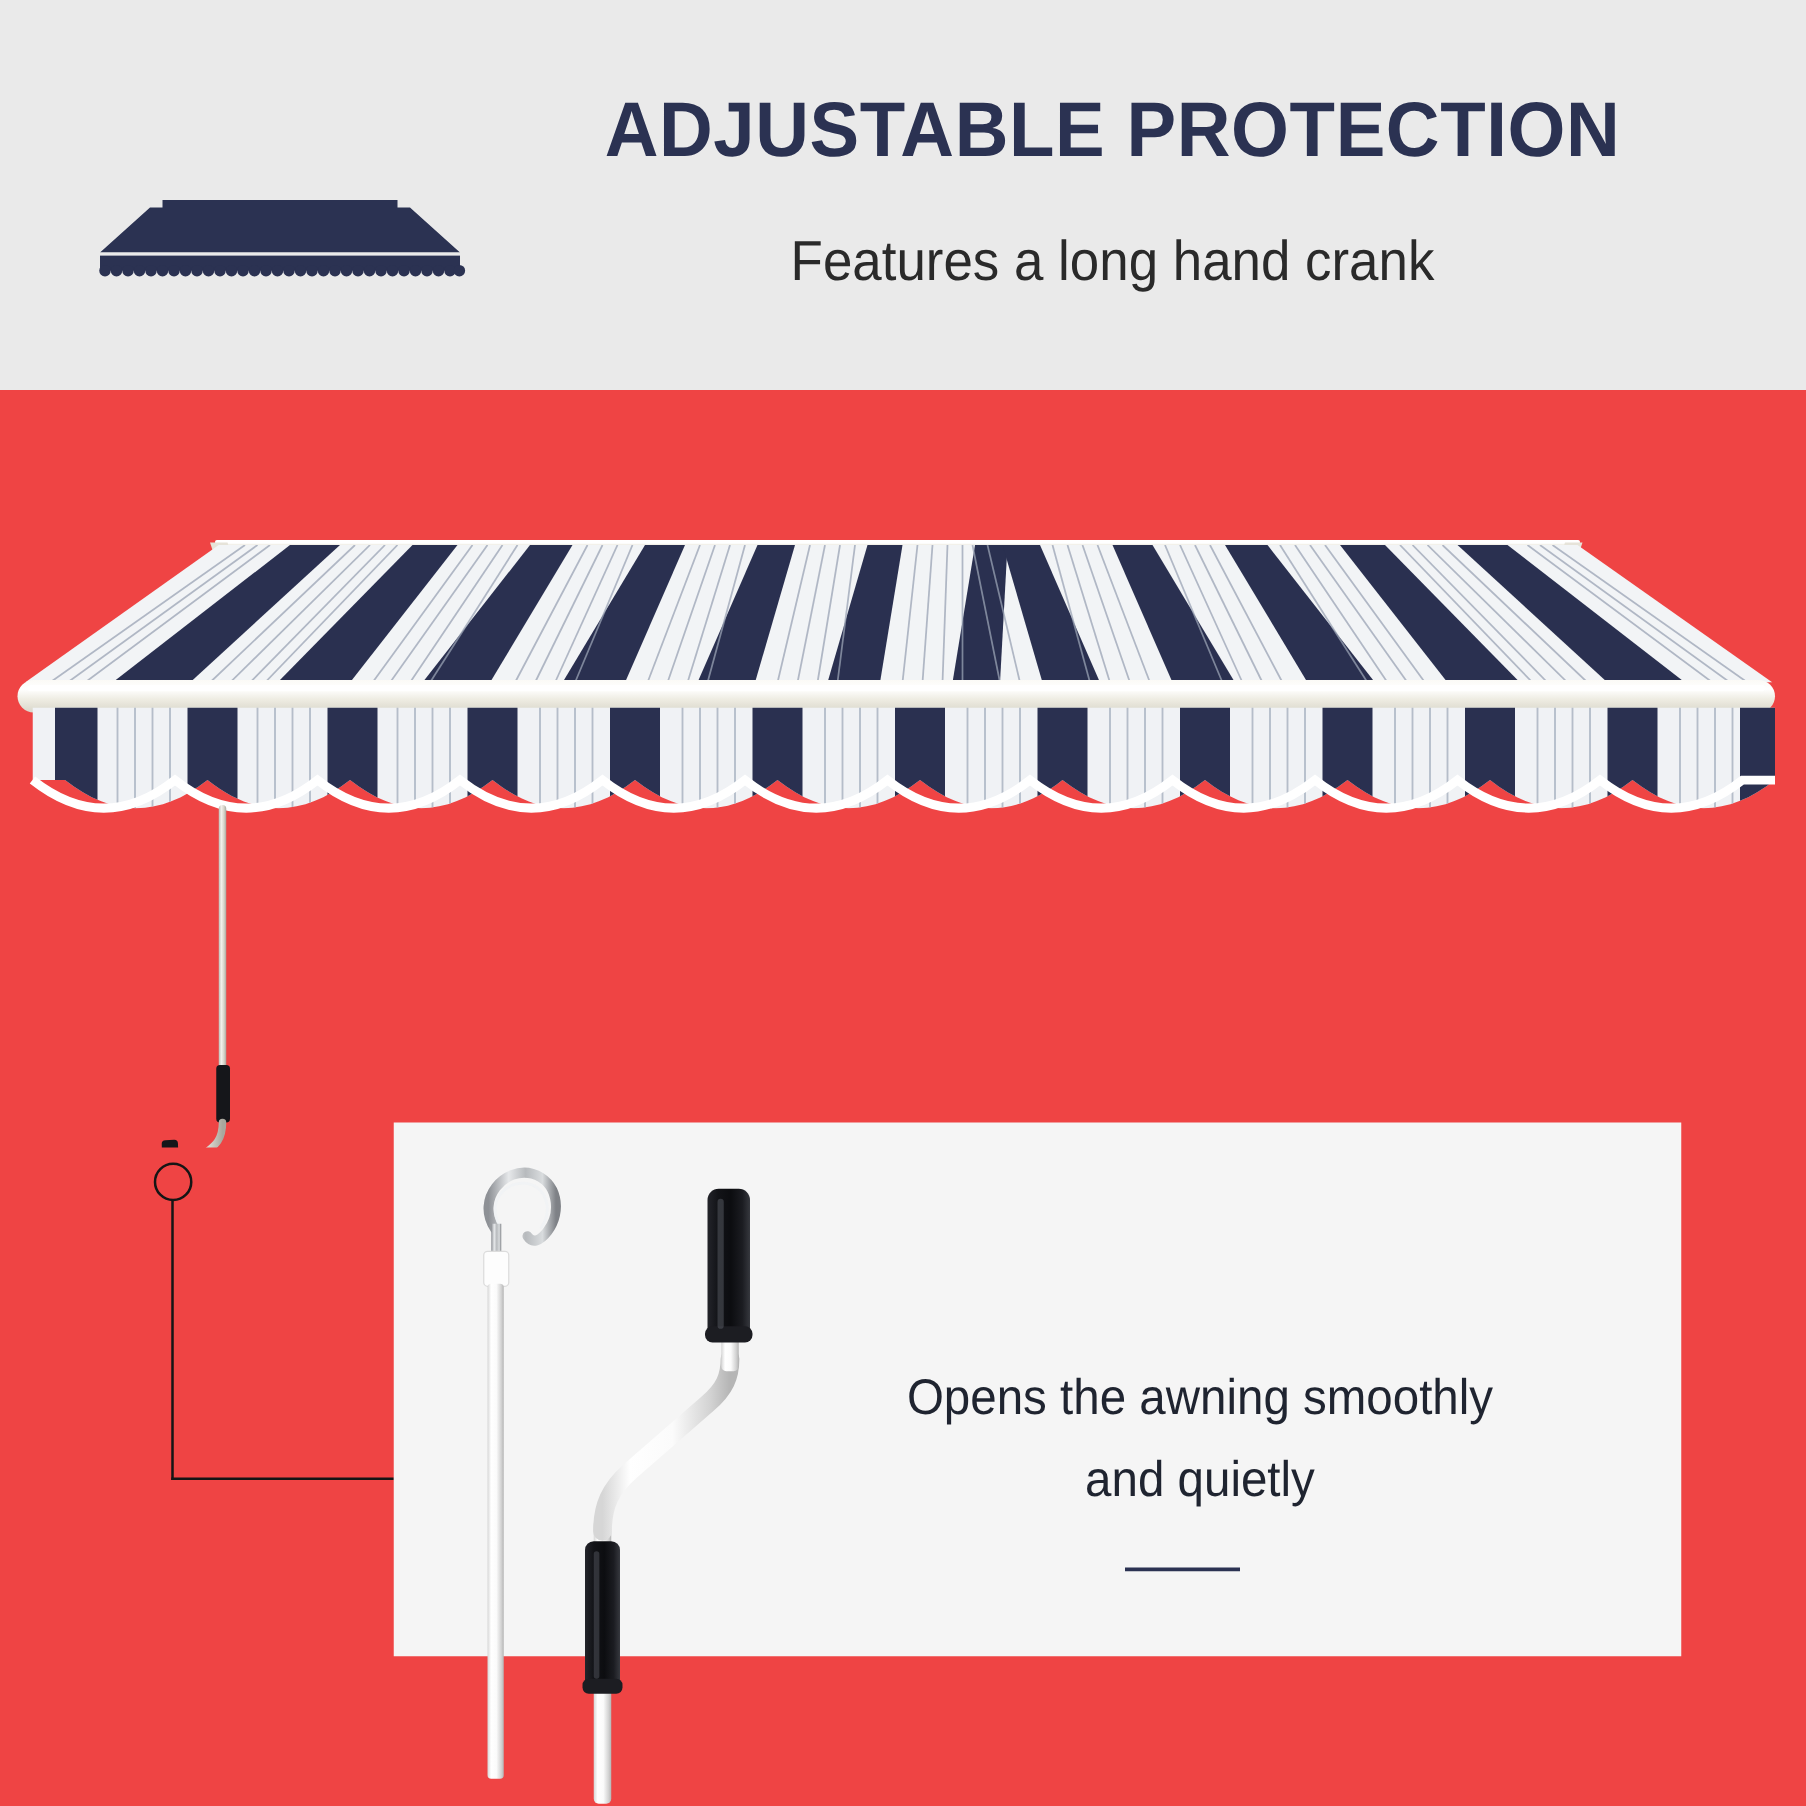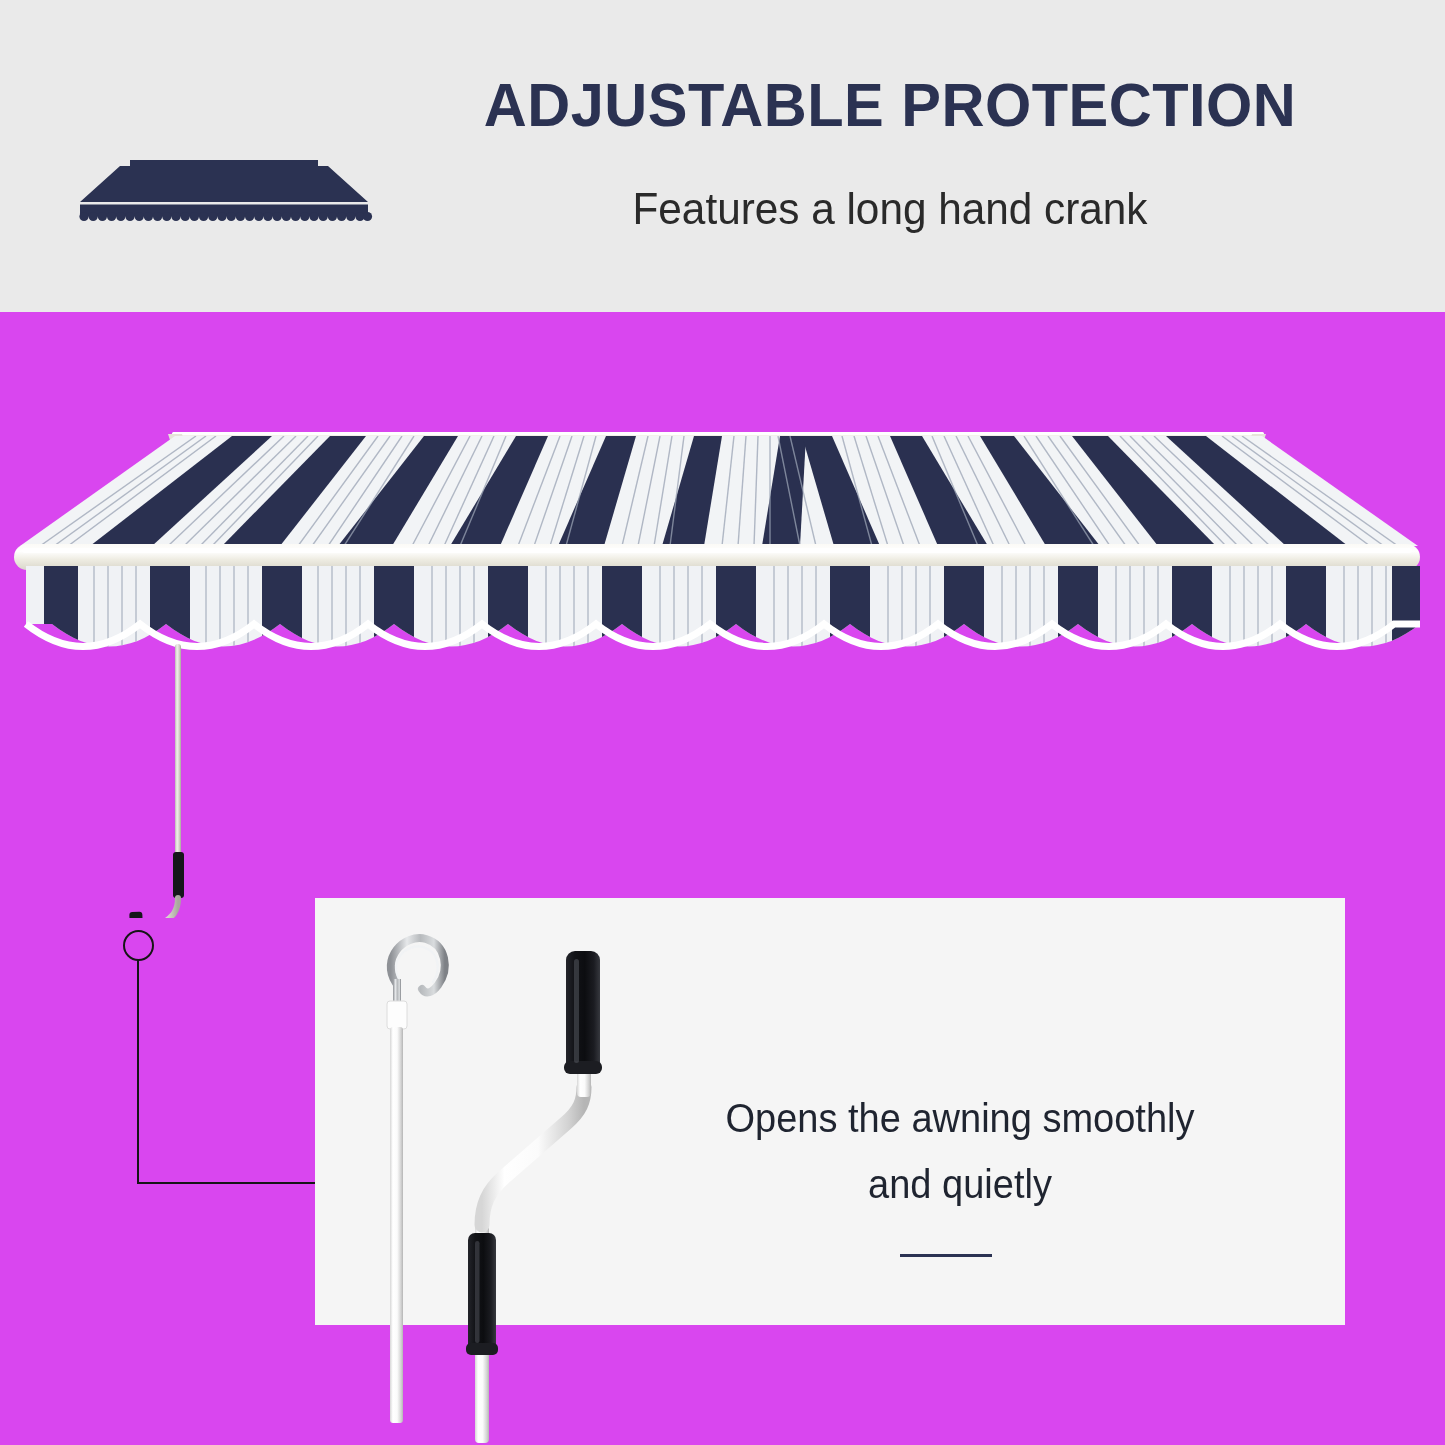--- a/index.html
+++ b/index.html
@@ -5,21 +5,21 @@
   * { box-sizing: border-box; margin: 0; padding: 0; }
   html, body {
     width: 1445px; height: 1445px;
     background: #ffffff;
     font-family: "Liberation Sans", sans-serif;
     overflow: hidden;
   }
   #page {
     position: relative;
     width: 1445px; height: 1445px;
-    background: #d946ef;
+    background: #ef4444;
   }
 
   
   .header-band {
     position: absolute;
     left: 0; top: 0;
     width: 1445px; height: 312px;
     background: #eaeaea;
   }
   .header-title {

